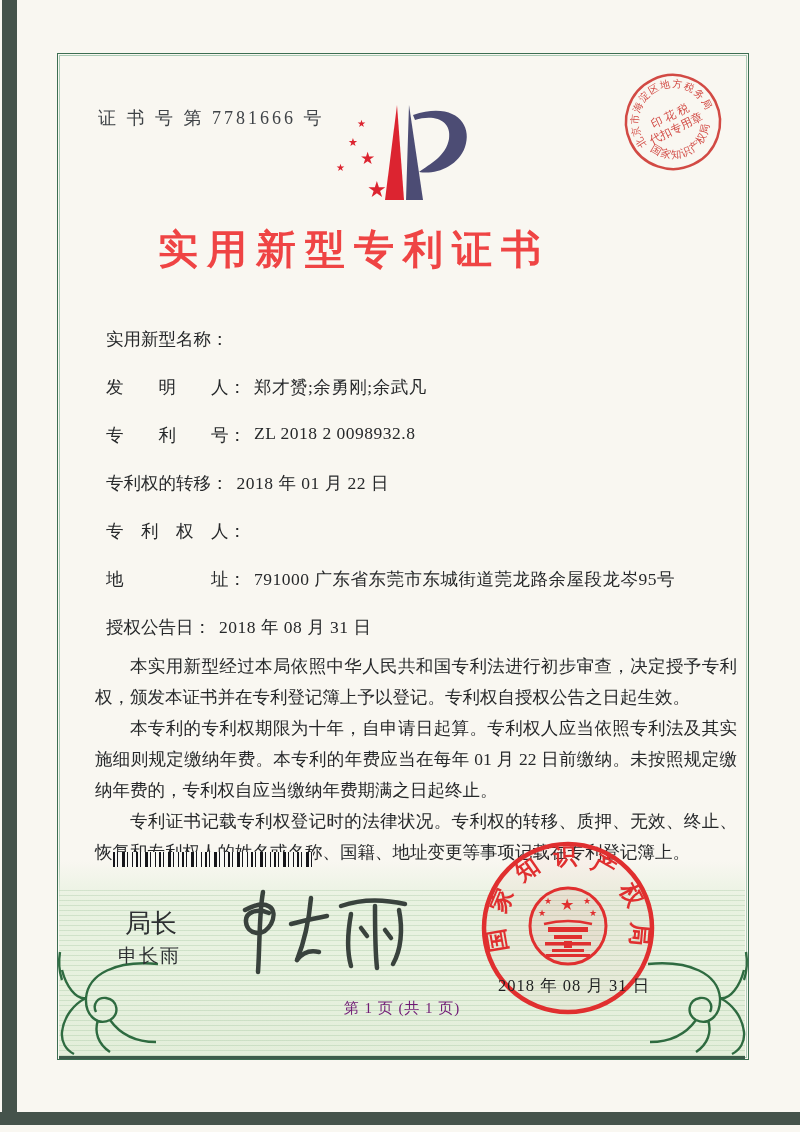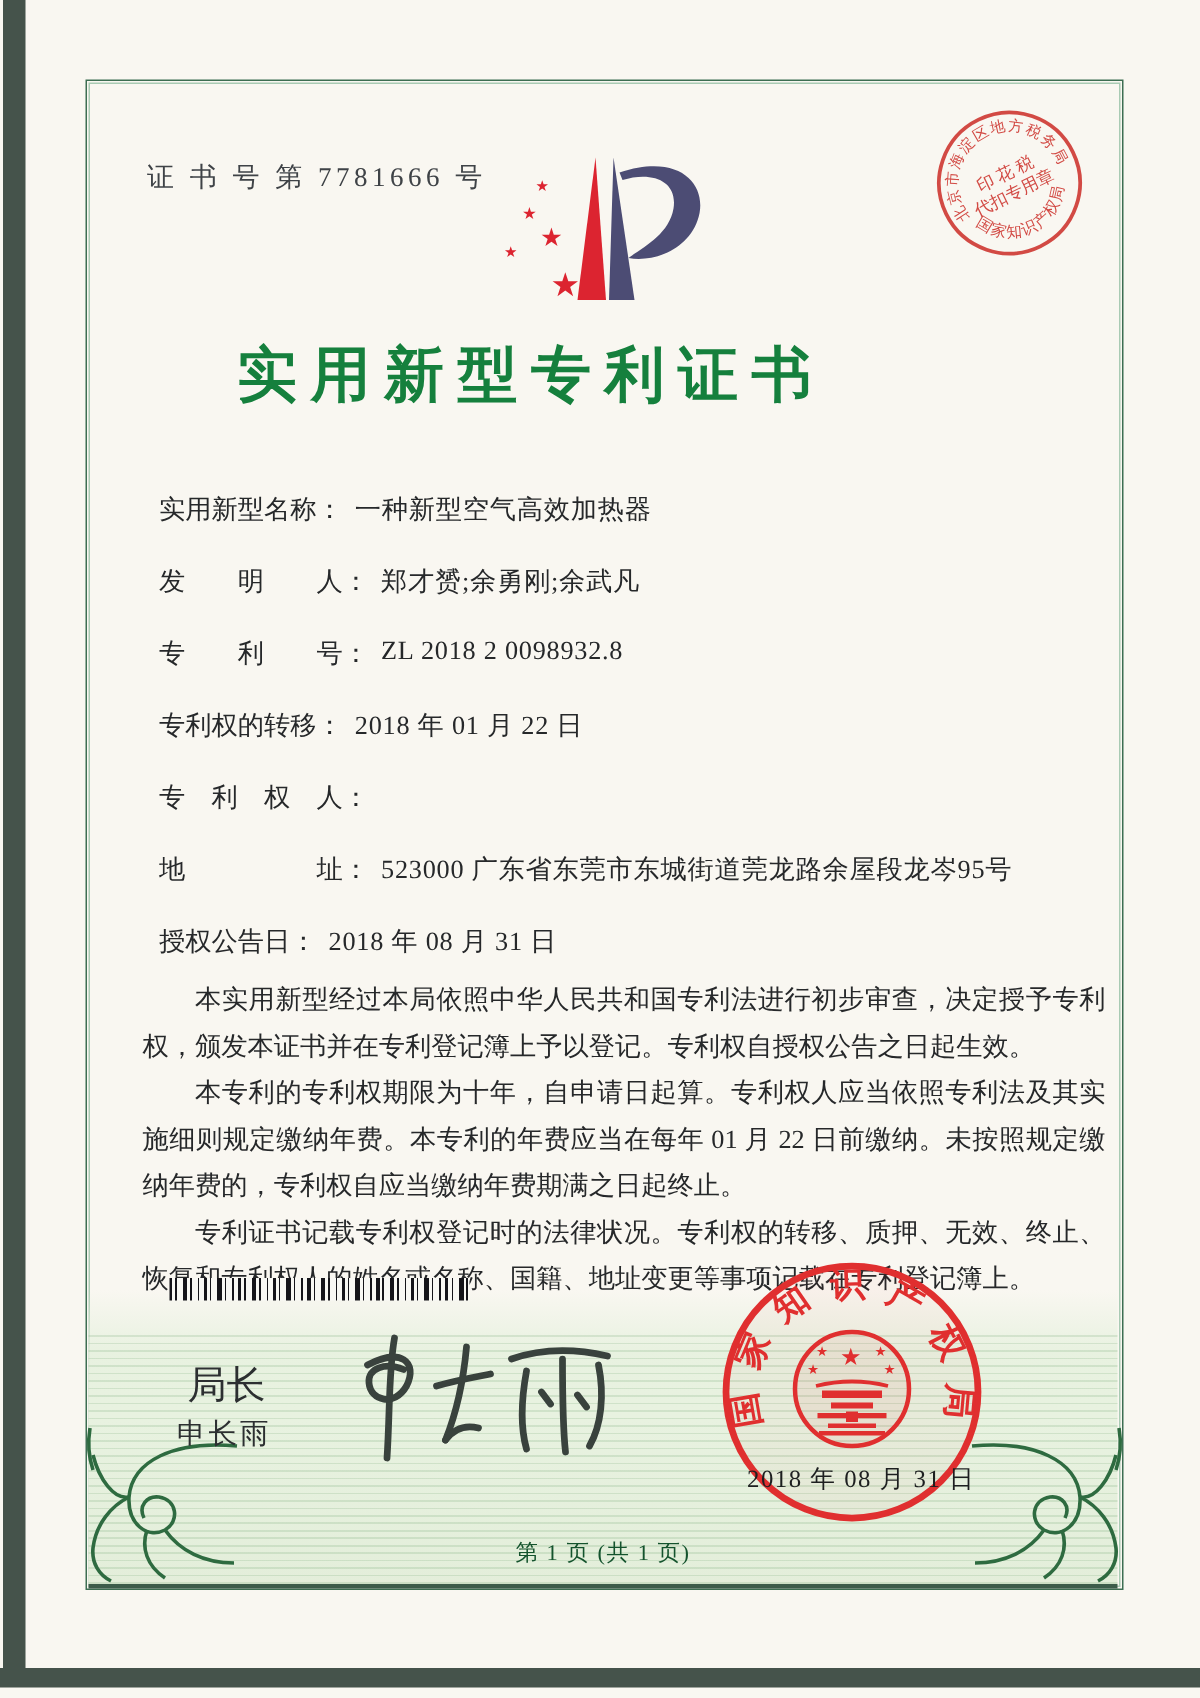--- a/index.html
+++ b/index.html
@@ -12,40 +12,40 @@
   .frame{position:absolute;left:57px;top:53px;width:690px;height:1005px;border:1px solid #3d6e52;}
   .frame::before{content:"";position:absolute;inset:1px;border:1px solid #a9cbb4;}
   
   .green-zone{position:absolute;left:59px;top:860px;width:686px;height:196px;
       background:linear-gradient(to bottom,rgba(233,243,227,0) 0,rgba(230,241,222,.9) 42px,#e8f2e0 85px,#e3eeda 100%);
       border-bottom:3px solid #3c5c4a;}
   .green-zone::after{content:"";position:absolute;left:0;right:0;top:26px;bottom:0;
       background:repeating-linear-gradient(0deg,rgba(120,170,120,.22) 0 1px,rgba(0,0,0,0) 1px 5px);}
   .cert-no{position:absolute;left:98px;top:106px;font-size:18px;letter-spacing:3px;color:#3f4347;}
   .title{position:absolute;left:0;width:708px;top:222px;text-align:center;font-size:40px;
-         font-weight:bold;letter-spacing:9px;color:#15803d;}
+         font-weight:bold;letter-spacing:9px;color:#ef4444;}
   .logo{position:absolute;left:333px;top:101px;}
   .fields{position:absolute;left:106px;top:327px;width:620px;font-size:17.5px;}
   .frow{height:48px;display:flex;white-space:nowrap;align-items:flex-start;}
   .frow .lbl{flex:none;}
   .frow .val{margin-left:8px;letter-spacing:.5px;}
   .grant-left{width:350px;display:flex;flex:none;}
   .paras{position:absolute;left:95px;top:651px;width:642px;font-size:17.5px;line-height:31px;text-align:justify;}
   .paras p{margin:0;text-indent:2em;}
   .barcode{position:absolute;left:113px;top:852px;width:200px;height:15px;
       background:repeating-linear-gradient(90deg,#15151a 0 2px,#f8f8f4 2px 4px,#15151a 4px 5px,#f8f8f4 5px 9px,
       #15151a 9px 12px,#f8f8f4 12px 14px,#15151a 14px 15px,#f8f8f4 15px 19px,#15151a 19px 20px,#f8f8f4 20px 23px);}
   .signoff-title{position:absolute;left:125px;top:906px;font-size:26px;color:#2c2f31;z-index:3;}
   .signoff-name{position:absolute;left:118px;top:943px;font-size:19px;letter-spacing:2px;color:#2c2f31;z-index:3;}
   .signature{position:absolute;left:233px;top:880px;z-index:3;}
   .office-seal{position:absolute;left:468px;top:840px;z-index:2;}
   .seal-date{position:absolute;left:498px;top:975px;font-size:16.5px;letter-spacing:1px;color:#1d1f20;z-index:3;}
   .tax-stamp{position:absolute;left:598px;top:56px;z-index:2;}
-  .footer{position:absolute;left:57px;width:690px;top:1026px;text-align:center;font-size:15px;
-          letter-spacing:1px;color:#14532d;z-index:3;}
+  .footer{position:absolute;left:57px;width:690px;top:999px;text-align:center;font-size:15px;
+          letter-spacing:1px;color:#701a75;z-index:3;}
   .flourish{position:absolute;z-index:2;}
   .flourish.left{left:46px;top:950px;}
   .flourish.right{left:640px;top:950px;transform:scaleX(-1);}
 </style>
 </head>
 <body>
 
 <div class="scan">
 
   <div class="edge-left"></div>
@@ -65,40 +65,39 @@
     <text x="15" y="45" font-size="11" fill="#dc2430">★</text>
     <text x="24" y="26" font-size="10" fill="#dc2430">★</text>
     <text x="3" y="70" font-size="10" fill="#dc2430">★</text>
   </svg>
 
   <div class="title">实用新型专利证书</div>
 
   <div class="fields">
     <div class="frow">
       <span class="lbl">实用新型名称：</span>
-      <span class="val">一种新型空气高效加热器</span>
     </div>
     <div class="frow">
       <span class="lbl">发　　明　　人：</span>
       <span class="val">郑才赟;余勇刚;余武凡</span>
     </div>
     <div class="frow">
       <span class="lbl">专　　利　　号：</span>
       <span class="val">ZL 2018 2 0098932.8</span>
     </div>
     <div class="frow">
       <span class="lbl">专利权的转移：</span>
       <span class="val">2018 年 01 月 22 日</span>
     </div>
     <div class="frow">
       <span class="lbl">专　利　权　人：</span>
     </div>
     <div class="frow">
       <span class="lbl">地　　　　　址：</span>
-      <span class="val">523000 广东省东莞市东城街道莞龙路余屋段龙岑95号</span>
+      <span class="val">791000 广东省东莞市东城街道莞龙路余屋段龙岑95号</span>
     </div>
     <div class="frow">
       <span class="grant-left">
         <span class="lbl">授权公告日：</span>
         <span class="val">2018 年 08 月 31 日</span>
       </span>
     </div>
   </div>
 
   <div class="paras">

